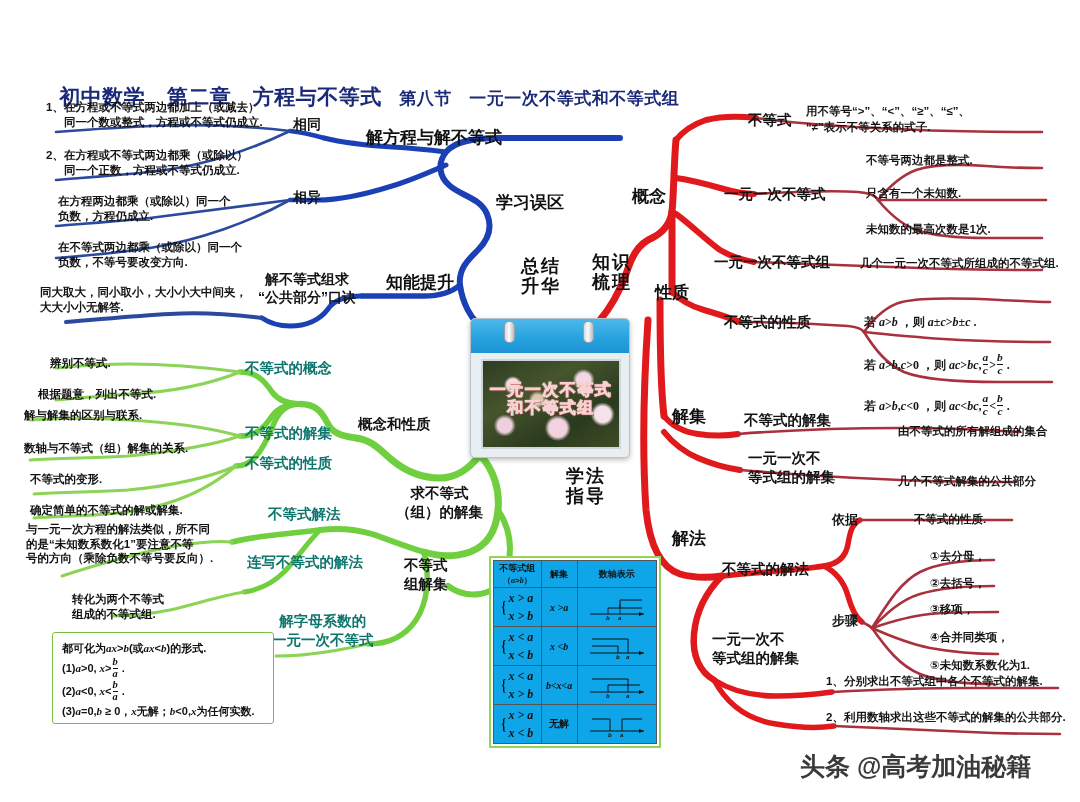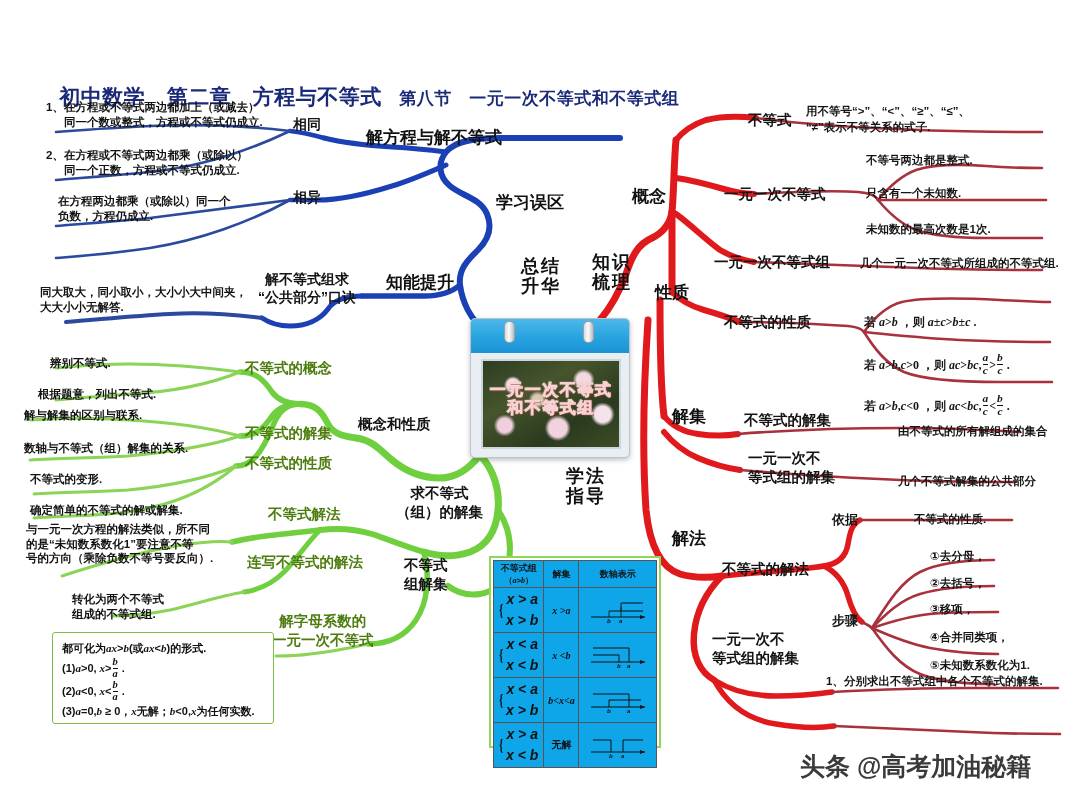--- a/index.html
+++ b/index.html
@@ -24,21 +24,21 @@
   }
   #title .sm { font-size: 17px; margin-top: 41px; }
 
   
   .blue-leaf { font-size: 11.5px; color: #121212; font-weight: bold; }
   .blue-node { font-size: 14px; color: #141414; font-weight: bold; }
   .blue-main { font-size: 17px; color: #111; font-weight: bold; }
 
   
   .green-leaf { font-size: 11.5px; color: #121212; font-weight: bold; }
-  .green-node { font-size: 14.5px; color: #4d7c0f; font-weight: bold; }
+  .green-node { font-size: 14.5px; color: #0f766e; font-weight: bold; }
   .green-main { font-size: 14.5px; color: #141414; font-weight: bold; }
 
   
   .red-leaf { font-size: 11.5px; color: #151515; font-weight: bold; }
   .red-node { font-size: 14.5px; color: #141414; font-weight: bold; }
   .red-main { font-size: 17px; color: #111; font-weight: bold; }
 
   
   .center-main { font-size: 18px; font-weight: bold; color: #111; line-height: 1.12; letter-spacing: 2px; }
 
@@ -60,21 +60,21 @@
   #table-wrap {
     position: absolute; left: 489px; top: 556px; width: 172px; height: 192px;
     border: 2px solid #8fd65a; background: #ffffff; padding: 2px;
   }
   table.ineq { width: 100%; height: 100%; border-collapse: collapse; background: #0ea5e9; }
   table.ineq td, table.ineq th {
     border: 1px solid #555; text-align: center; vertical-align: middle;
     font-size: 9px; color: #111; font-weight: bold; padding: 1px;
   }
   table.ineq th { height: 27px; }
-  .cellgrp { display: inline-block; position: relative; padding-left: 7px; text-align: center; font-family: Liberation Sans, sans-serif; font-style: italic; font-size: 14px; line-height: 1.5; }
+  .cellgrp { display: inline-block; position: relative; padding-left: 7px; text-align: center; font-family: Liberation Serif, serif; font-style: italic; font-size: 12px; line-height: 1.5; }
   .cellgrp::before {
     content: "{"; position: absolute; left: 0; top: 50%; transform: translateY(-50%) scaleY(1.6);
     font-style: normal; font-size: 11px; font-family: "Liberation Serif", serif;
   }
   .axiscell svg { display: block; margin: 0 auto; }
 
   
   #card {
     position: absolute; left: 470px; top: 318px; width: 160px; height: 140px;
     background: #e9eef2; border: 1.5px solid #b9c4cc; border-radius: 5px;
@@ -240,20 +240,22 @@
   <div id="title">
     <span>初中数学　第二章　方程与不等式</span><span class="sm">　</span><span class="sm">第八节　一元一次不等式和不等式组</span>
   </div>
 
   <div class="lbl blue-leaf" style="left:46px; top:100px;">1、在方程或不等式两边都加上（或减去）
 　  同一个数或整式，方程或不等式仍成立.</div>
   <div class="lbl blue-leaf" style="left:46px; top:148px;">2、在方程或不等式两边都乘（或除以）
 　  同一个正数，方程或不等式仍成立.</div>
   <div class="lbl blue-leaf" style="left:58px; top:194px;">在方程两边都乘（或除以）同一个
 负数，方程仍成立.</div>
+  <div class="lbl blue-leaf" style="left:58px; top:240px;">在不等式两边都乘（或除以）同一个
+负数，不等号要改变方向.</div>
 
   <div class="lbl blue-node" style="left:293px; top:116px;">相同</div>
   <div class="lbl blue-node" style="left:293px; top:189px;">相异</div>
 
   <div class="lbl blue-main" style="left:366px; top:127px;">解方程与解不等式</div>
   <div class="lbl blue-main" style="left:496px; top:192px;">学习误区</div>
   <div class="lbl blue-main" style="left:386px; top:272px;">知能提升</div>
 
   <div class="lbl blue-node" style="left:258px; top:271px; text-align:center;">解不等式组求
 “公共部分”口诀</div>
@@ -444,16 +446,17 @@
   <div class="lbl red-leaf" style="left:914px; top:512px;">不等式的性质.</div>
 
   <div class="lbl red-node" style="left:832px; top:613px; font-size:13px;">步骤</div>
   <div class="lbl red-leaf" style="left:930px; top:549px;">①去分母，</div>
   <div class="lbl red-leaf" style="left:930px; top:576px;">②去括号，</div>
   <div class="lbl red-leaf" style="left:930px; top:602px;">③移项，</div>
   <div class="lbl red-leaf" style="left:930px; top:630px;">④合并同类项，</div>
   <div class="lbl red-leaf" style="left:930px; top:658px;">⑤未知数系数化为1.</div>
 
   <div class="lbl red-leaf" style="left:826px; top:674px;">1、分别求出不等式组中各个不等式的解集.</div>
+  <div class="lbl red-leaf" style="left:826px; top:710px;">2、利用数轴求出这些不等式的解集的公共部分.</div>
 
   <div id="watermark">头条 @高考加油秘籍</div>
 
 </div>
 
 </body></html>

